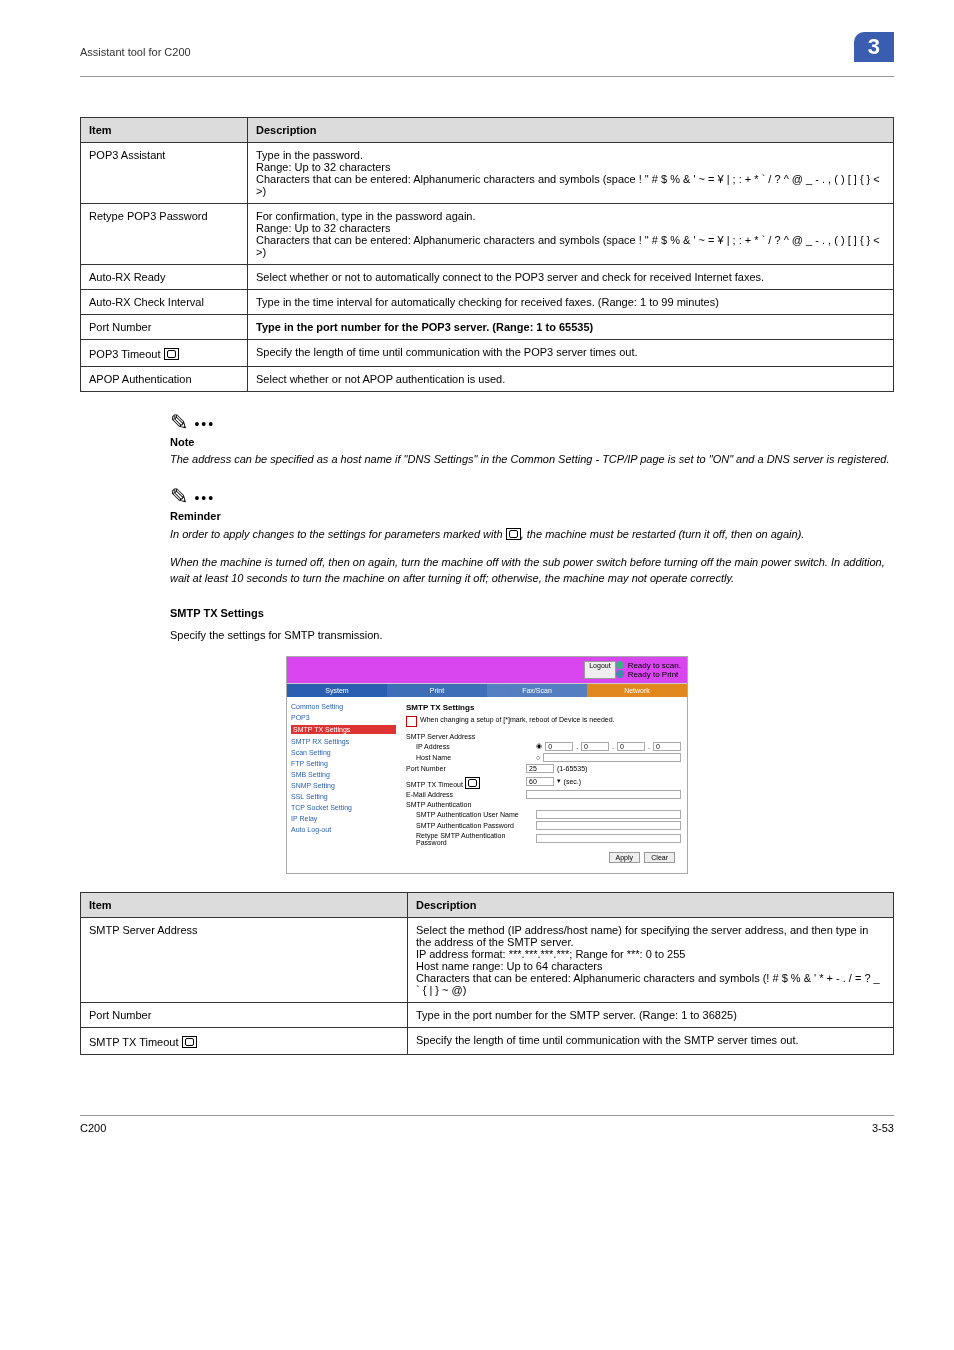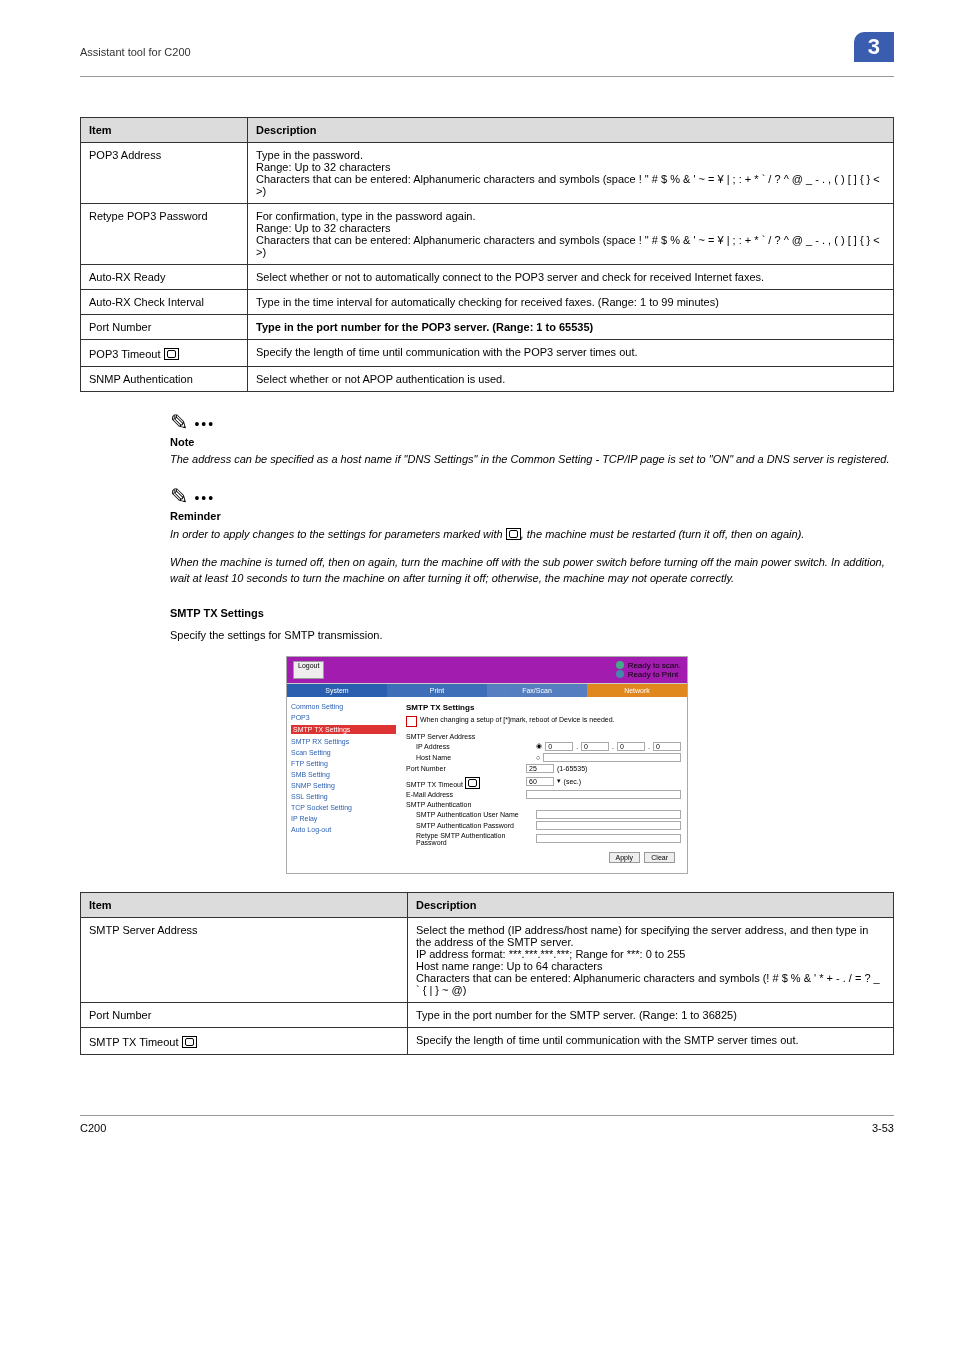--- a/index.html
+++ b/index.html
@@ -94,25 +94,25 @@
     font-size: 11px;
   }
   .screenshot {
     width: 400px;
     margin: 0 auto 18px auto;
     border: 1px solid #aaa;
     font-size: 8px;
     background: #fff;
   }
   .ss-top {
-    background: #a21caf;
+    background: #d946ef;
     padding: 4px 6px;
     border-bottom: 1px solid #ccc;
     display: flex;
-    justify-content: space-between;
+    justify-content: flex-end;
   }
   .ss-ready div { display:flex; align-items:center; gap:4px; }
   .ss-dot { width:8px; height:8px; border-radius:50%; background:#4a8; display:inline-block;}
   .ss-dot.b { background:#48a; }
   .ss-logout { font-size:7px; border:1px solid #999; padding:0 4px; background:#eee;}
   .ss-tabs { display:flex; }
   .ss-tab {
     flex:1; text-align:center; padding:3px 0; color:#fff; font-size:7px;
   }
   .ss-tab.sys { background:#2a5fb0; }
@@ -179,21 +179,21 @@
 
   <table class="desc">
     <thead>
       <tr>
         <th class="col-item">Item</th>
         <th>Description</th>
       </tr>
     </thead>
     <tbody id="t1body">
         <tr>
-          <td>POP3 Address</td>
+          <td>POP3 Assistant</td>
           <td style="white-space: pre-line;">Type in the password.
 Range: Up to 32 characters
 Characters that can be entered: Alphanumeric characters and symbols (space ! " # $ % &amp; ' ~ = ¥ | ; : + * ` / ? ^ @ _ - . , ( ) [ ] { } &lt; &gt;)</td>
         </tr>
         <tr>
           <td>Retype POP3 Password</td>
           <td style="white-space: pre-line;">For confirmation, type in the password again.
 Range: Up to 32 characters
 Characters that can be entered: Alphanumeric characters and symbols (space ! " # $ % &amp; ' ~ = ¥ | ; : + * ` / ? ^ @ _ - . , ( ) [ ] { } &lt; &gt;)</td>
         </tr>
@@ -207,21 +207,21 @@
         </tr>
         <tr>
           <td>Port Number</td>
           <td style="white-space: pre-line; font-weight: bold;">Type in the port number for the POP3 server. (Range: 1 to 65535)</td>
         </tr>
         <tr>
           <td>POP3 Timeout <span class="restart-ic"></span></td>
           <td style="white-space: pre-line;">Specify the length of time until communication with the POP3 server times out.</td>
         </tr>
         <tr>
-          <td>SNMP Authentication</td>
+          <td>APOP Authentication</td>
           <td style="white-space: pre-line;">Select whether or not APOP authentication is used.</td>
         </tr>
       </tbody>
   </table>
 
   <div class="icon-block">
     <div class="icon-row">
       <span class="pen-icon">✎</span>
       <span class="dots">•••</span>
     </div>

